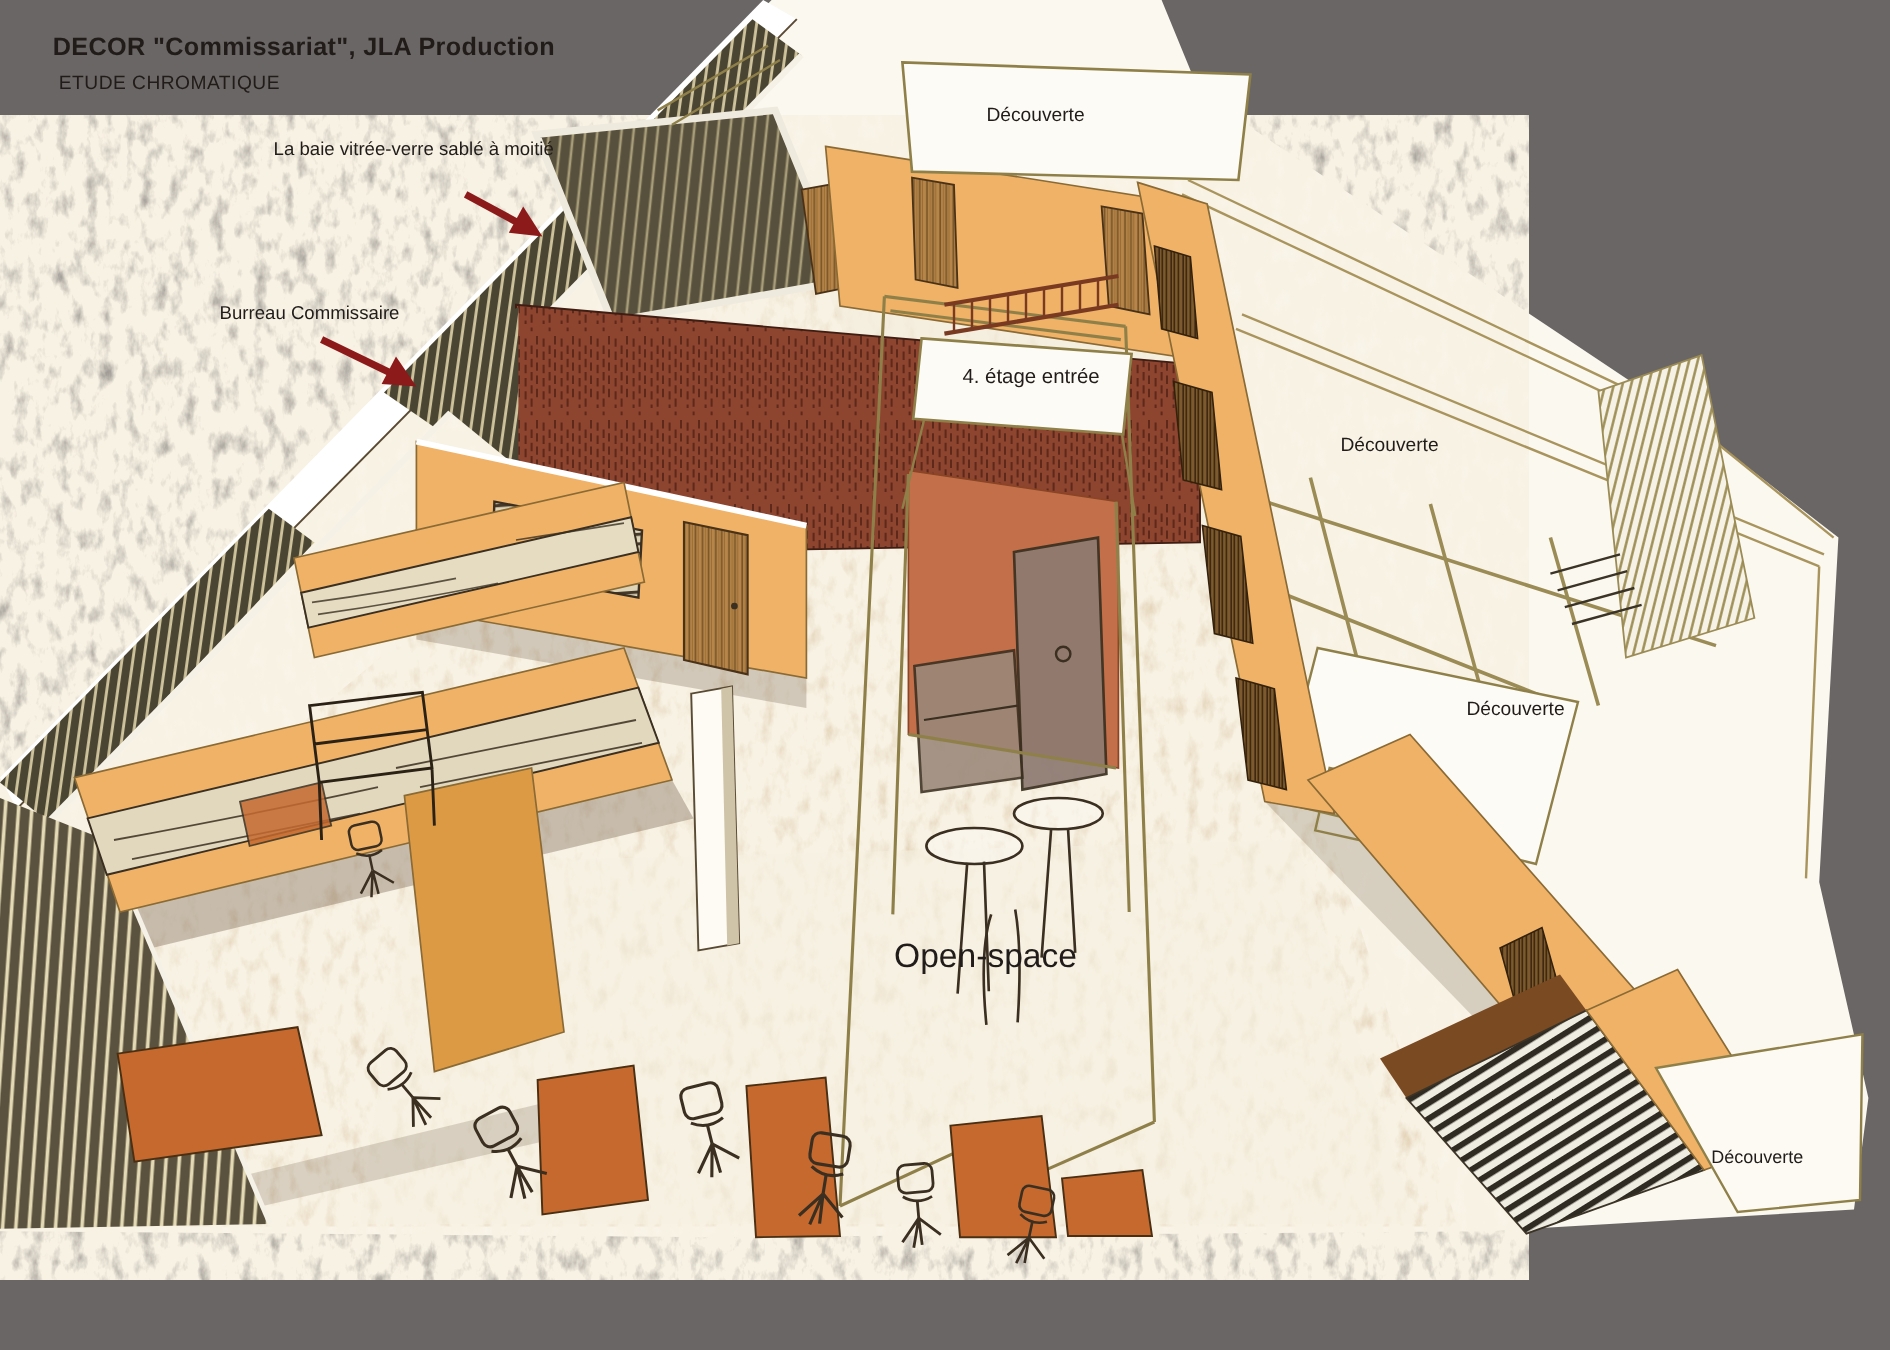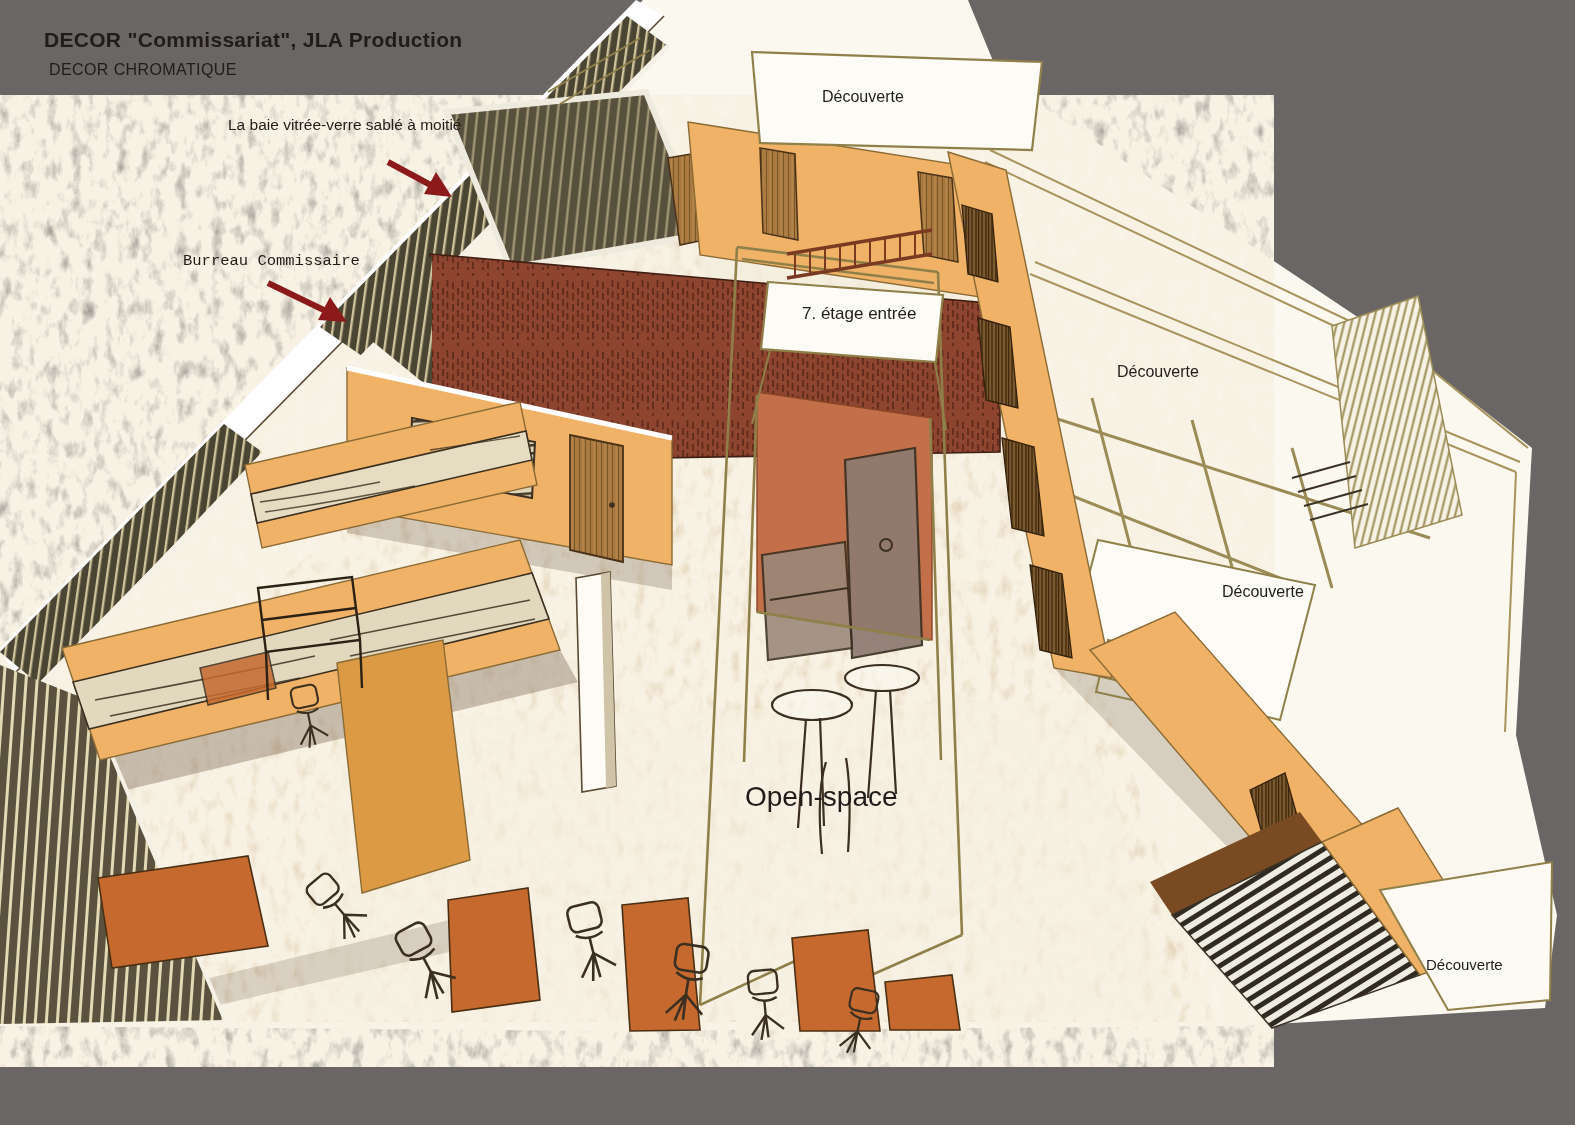--- a/index.html
+++ b/index.html
@@ -3,21 +3,21 @@
 <meta charset="utf-8">
 <style>
   html,body{margin:0;padding:0;background:#6a6665;}
   .stage{position:relative;width:1575px;height:1125px;overflow:hidden;
          font-family:"Liberation Sans",sans-serif;}
   .stage svg{position:absolute;left:0;top:0;}
   .lbl{position:absolute;color:#211c1a;white-space:nowrap;line-height:1.1;}
   .title1{left:44px;top:28px;font-size:21px;font-weight:600;letter-spacing:.3px;}
   .title2{left:49px;top:61px;font-size:16px;letter-spacing:.4px;}
   .ann1{left:228px;top:116px;font-size:15.5px;}
-  .ann2{left:183px;top:253px;font-size:15.5px;font-family:Liberation Mono, monospace;}
+  .ann2{left:183px;top:253px;font-size:15.5px;}
   .dec-top{left:822px;top:88px;font-size:16px;}
   .etage{left:802px;top:305px;font-size:17px;}
   .dec-ru{left:1117px;top:363px;font-size:16px;}
   .dec-rm{left:1222px;top:583px;font-size:16px;}
   .openspace{left:745px;top:782px;font-size:28px;}
   .dec-br{left:1426px;top:957px;font-size:15px;}
 </style>
 </head>
 <body>
 
@@ -234,22 +234,22 @@
 
   <g>
     <path stroke="#8c1a1a" stroke-width="6" d="M388 162 L438 189" fill="none"></path>
     <path fill="#8c1a1a" d="M452 197 L424 194 L436 172 Z"></path>
     <path stroke="#8c1a1a" stroke-width="6" d="M268 283 L332 314" fill="none"></path>
     <path fill="#8c1a1a" d="M347 322 L318 320 L330 297 Z"></path>
   </g>
 </svg>
 
 <div class="lbl title1">DECOR "Commissariat", JLA Production</div>
-<div class="lbl title2">DECOR CHROMATIQUE</div>
+<div class="lbl title2">ETUDE CHROMATIQUE</div>
 <div class="lbl ann1">La baie vitrée-verre sablé à moitié</div>
 <div class="lbl ann2">Burreau Commissaire</div>
 <div class="lbl dec-top">Découverte</div>
-<div class="lbl etage">7. étage entrée</div>
+<div class="lbl etage">4. étage entrée</div>
 <div class="lbl dec-ru">Découverte</div>
 <div class="lbl dec-rm">Découverte</div>
 <div class="lbl openspace">Open-space</div>
 <div class="lbl dec-br">Découverte</div>
 </div>
 
 </body></html>

